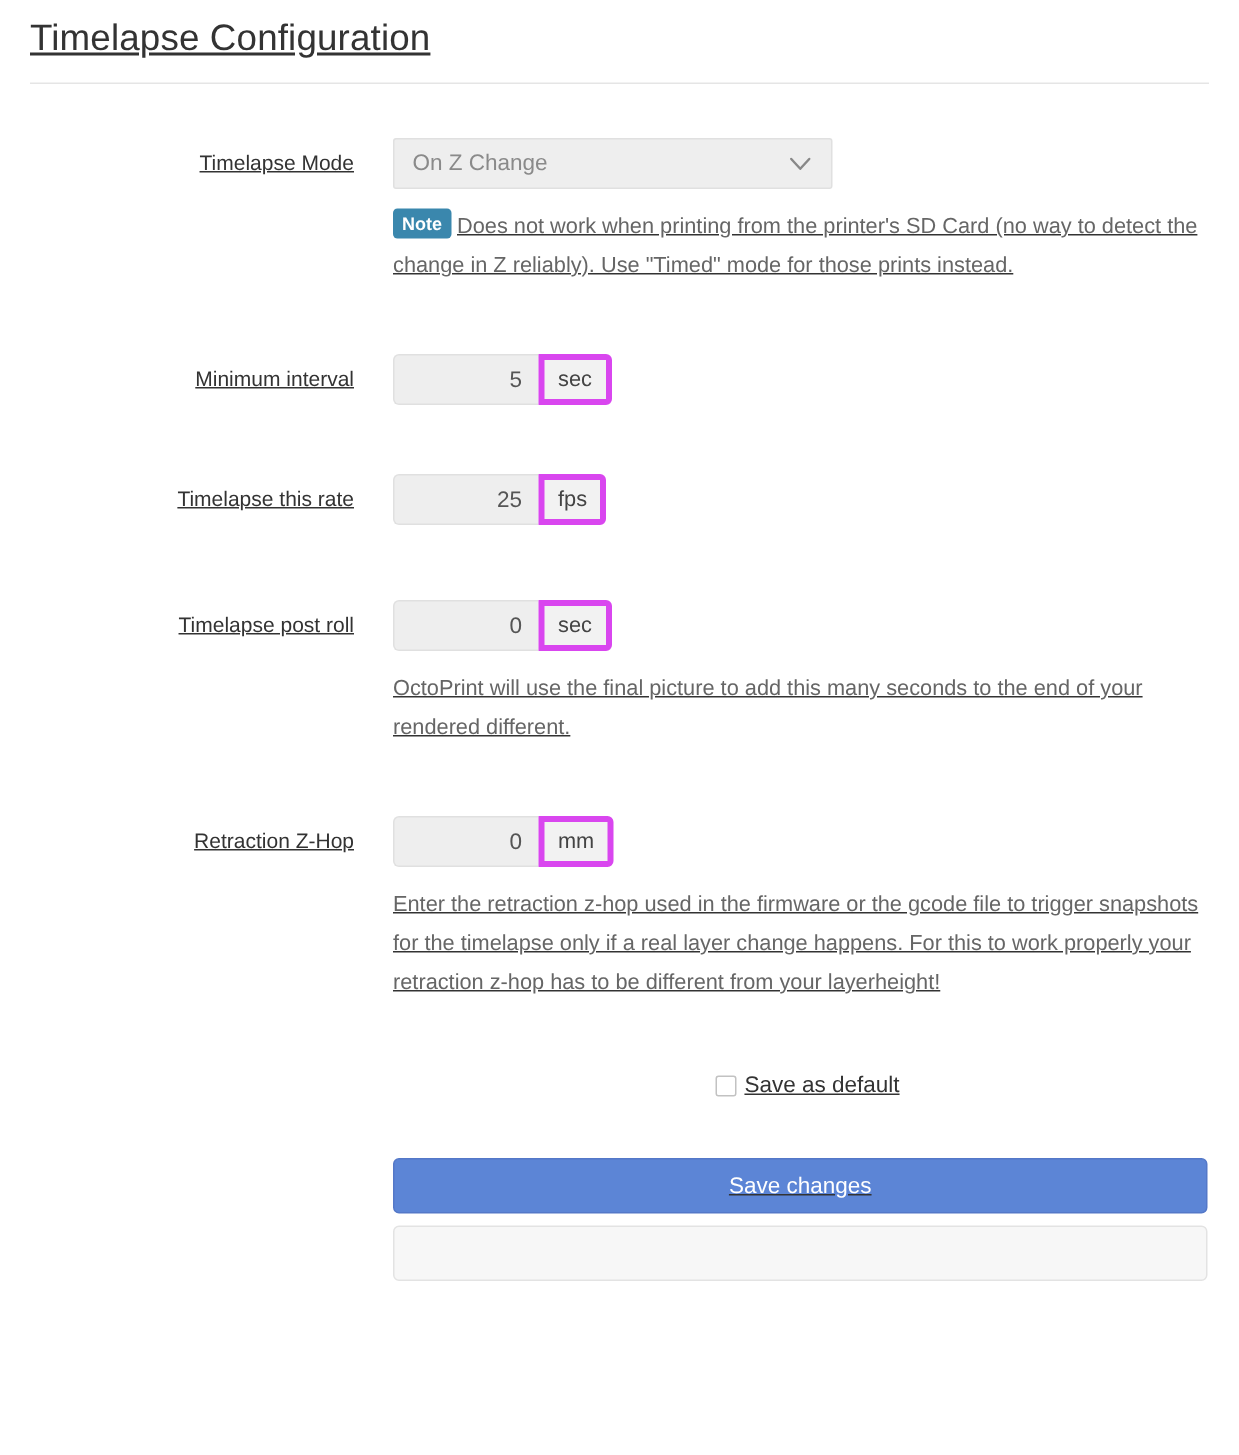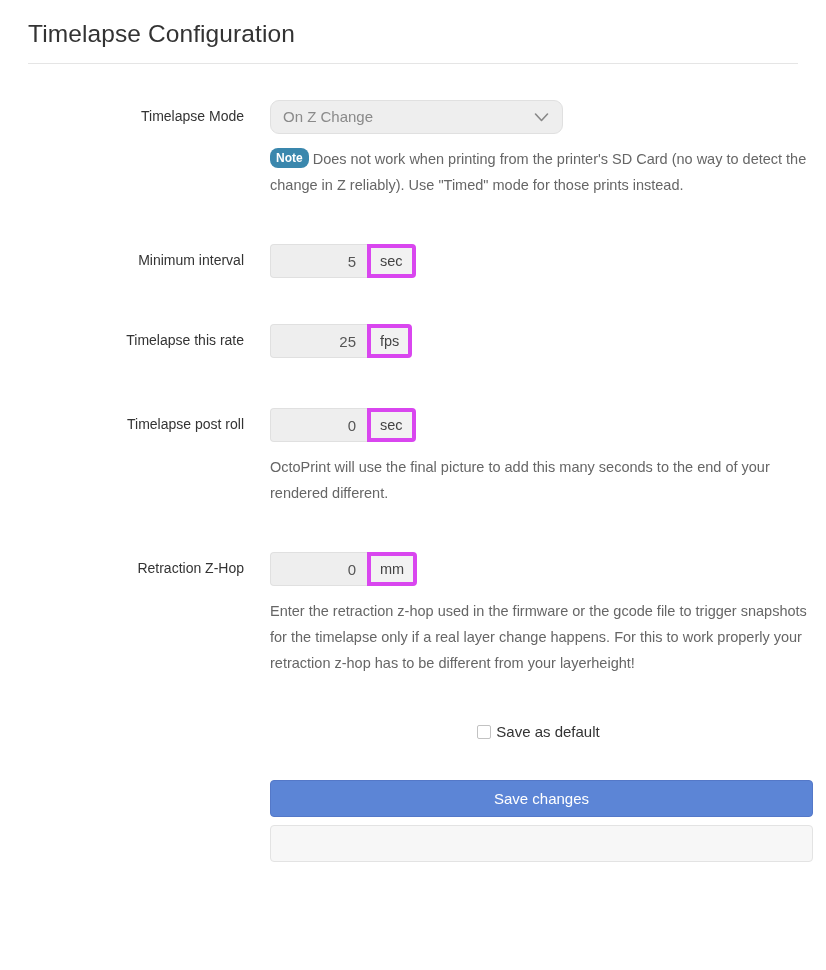--- a/index.html
+++ b/index.html
@@ -15,21 +15,22 @@
     font-family: "Liberation Sans", sans-serif;
     font-size: 14px;
     color: #333333;
     -webkit-font-smoothing: antialiased;
   }
 
   .page {
     position: relative;
     width: 826px;
     height: 970px;
-    padding: 8px;
+    padding: 0;
+    text-decoration: underline;
   }
 
   
   .page-title {
     font-size: 24.5px;
     font-weight: normal;
     line-height: 40px;
     color: #333333;
     margin: 0;
     padding: 6px 0 0 20px;
@@ -69,21 +70,21 @@
   }
 
   
   .select-box {
     position: relative;
     display: block;
     width: 293px;
     height: 34px;
     background: #eeeeee;
     border: 1px solid #e0e0e0;
-    border-radius: 9px;
+    border-radius: 2px;
     cursor: not-allowed;
   }
   .select-box .sel-text {
     position: absolute;
     left: 12px;
     top: 0;
     line-height: 32px;
     font-size: 15px;
     color: #8a8a8a;
   }
@@ -107,21 +108,21 @@
   }
 
   .label-note {
     display: inline-block;
     background: #3a87ad;
     color: #ffffff;
     font-size: 12px;
     font-weight: bold;
     line-height: 14px;
     padding: 3px 6px 3px 6px;
-    border-radius: 8px;
+    border-radius: 3px;
     vertical-align: 2px;
     margin-right: 4px;
     white-space: nowrap;
   }
 
   
   .input-append {
     display: inline-flex;
     align-items: stretch;
     height: 34px;

